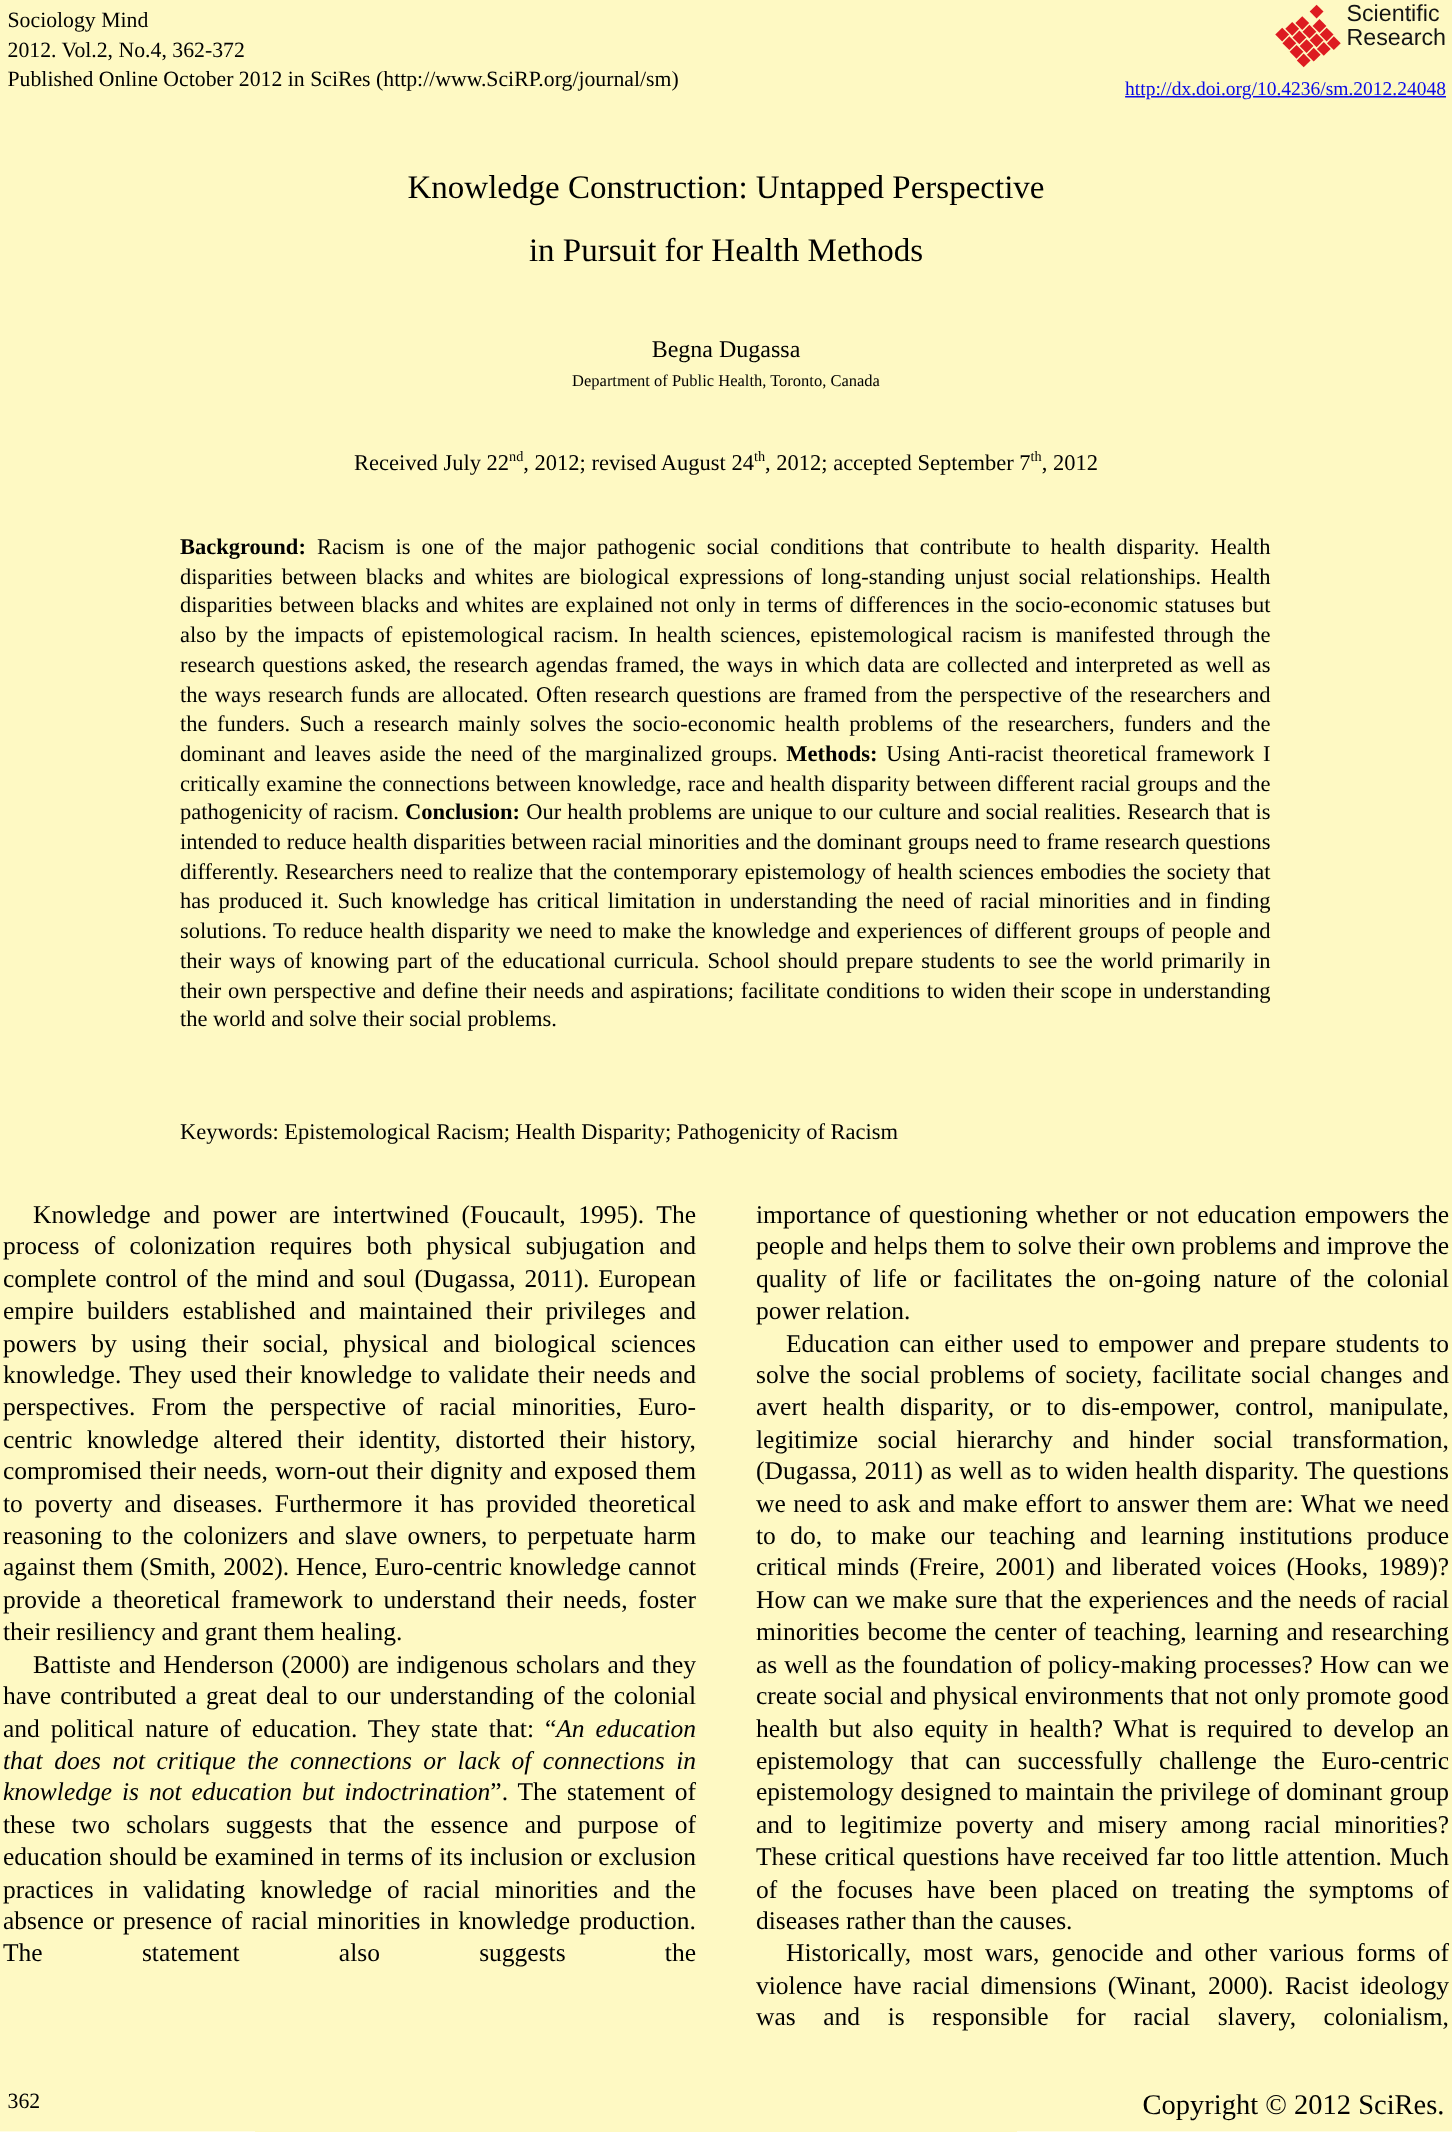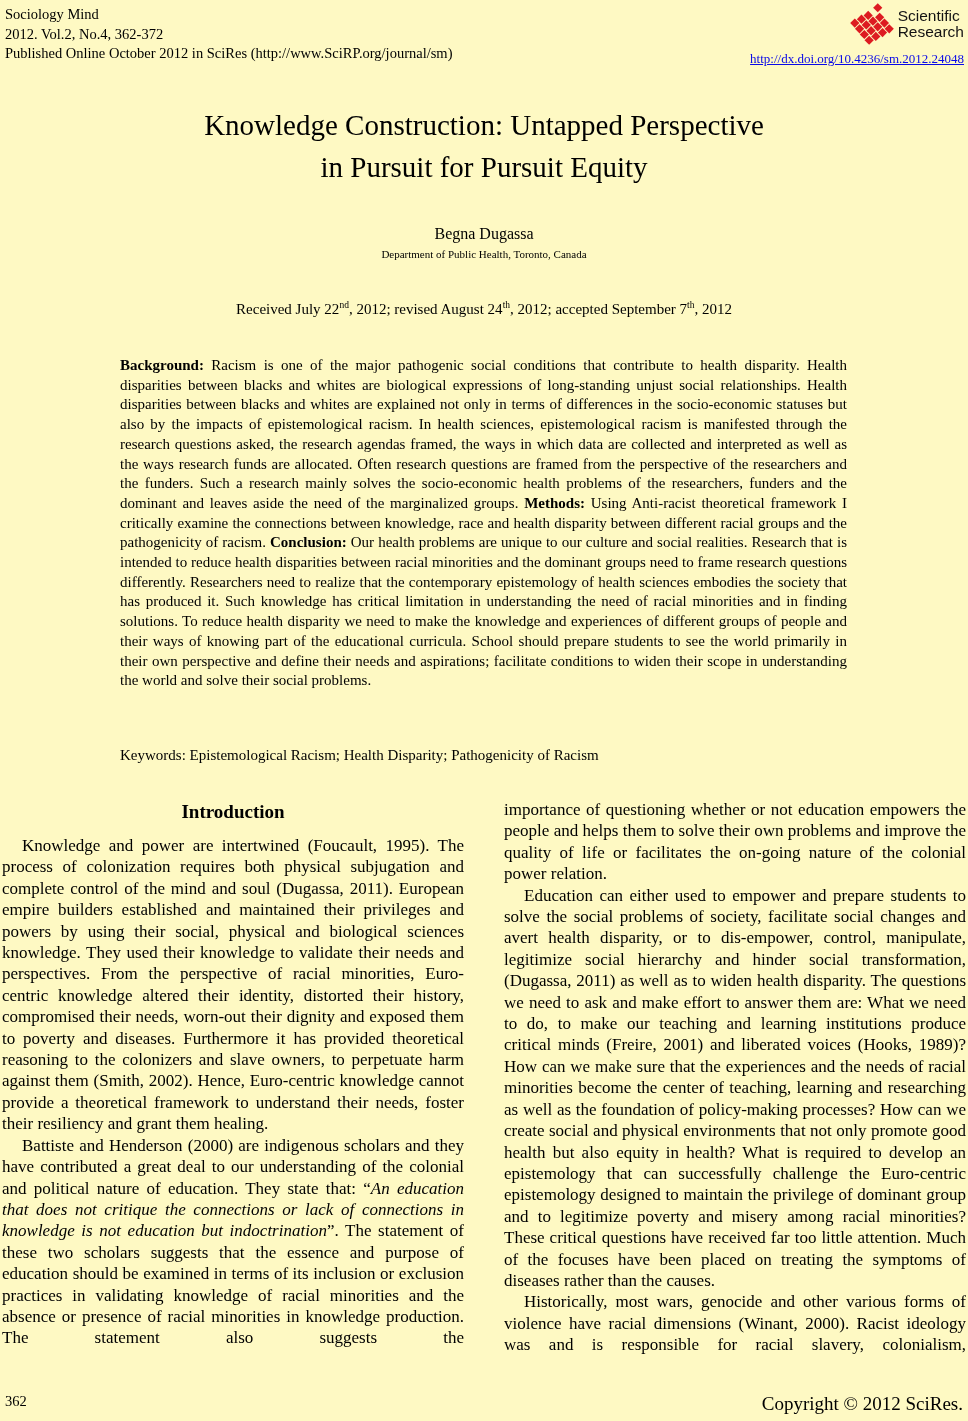--- a/index.html
+++ b/index.html
@@ -4,32 +4,32 @@
 <style>
   html, body { margin:0; padding:0; background:#ffffff; }
   .page {
     position:relative; width:968px; height:1421px; background:#fef9c3;
     font-family:"Liberation Serif", serif; color:#000; overflow:hidden;
   }
 
   
   .header-left { position:absolute; top:5px; left:5px; font-size:14.5px; line-height:19.5px; }
   .header-right { position:absolute; top:2px; right:4px; width:260px; }
-  .logo-row { display:flex; align-items:center; justify-content:flex-end; gap:3px; }
+  .logo-row { display:flex; justify-content:flex-end; gap:3px; }
   .logo-text {
     font-family:"Liberation Sans", sans-serif; font-size:15.5px; line-height:16px;
     color:#131313; text-align:left; letter-spacing:0px;
   }
   .doi-link {
     display:block; margin-top:5px; text-align:right; font-size:13px;
     color:#0909e8; text-decoration:underline; cursor:pointer;
   }
 
   
-  .article-title { position:absolute; top:104px; left:0; width:100%; text-align:center; font-size:29px; line-height:42px; }
+  .article-title { position:absolute; top:104px; left:0; width:100%; text-align:center; font-size:22px; line-height:42px; }
   .author-block { position:absolute; top:222px; left:0; width:100%; text-align:center; }
   .author-name { font-size:16px; line-height:23px; }
   .affiliation, .email { font-size:11px; line-height:18.5px; }
   .received-line { position:absolute; top:301px; left:0; width:100%; text-align:center; font-size:15px; }
   .received-line sup { font-size:9.5px; line-height:0; }
 
   
   .abstract {
     position:absolute; top:356px; left:120px; width:727px;
     font-size:15px; line-height:19.7px; text-align:justify;
@@ -90,42 +90,41 @@
       <div class="logo-text">
         <div>Scientific</div>
         <div>Research</div>
       </div>
     </div>
     <a class="doi-link" href="#">http://dx.doi.org/10.4236/sm.2012.24048</a>
   </div>
 
   <div class="article-title">
     <div>Knowledge Construction: Untapped Perspective</div>
-    <div>in Pursuit for Pursuit Equity</div>
+    <div>in Pursuit for Health Methods</div>
   </div>
 
   <div class="author-block">
     <div class="author-name">Begna Dugassa</div>
     <div class="affiliation">Department of Public Health, Toronto, Canada</div>
   </div>
 
   <div class="received-line">
     <span>Received July 22</span><sup>nd</sup><span>, 2012; revised August 24</span><sup>th</sup><span>, 2012; accepted September 7</span><sup>th</sup><span>, 2012</span>
   </div>
 
   <div class="abstract">
     <b>Background:</b><span> Racism is one of the major pathogenic social conditions that contribute to health disparity. Health disparities between blacks and whites are biological expressions of long-standing unjust social relationships. Health disparities between blacks and whites are explained not only in terms of differences in the socio-economic statuses but also by the impacts of epistemological racism. In health sciences, epistemological racism is manifested through the research questions asked, the research agendas framed, the ways in which data are collected and interpreted as well as the ways research funds are allocated. Often research questions are framed from the perspective of the researchers and the funders. Such a research mainly solves the socio-economic health problems of the researchers, funders and the dominant and leaves aside the need of the marginalized groups. </span><b>Methods:</b><span> Using Anti-racist theoretical framework I critically examine the connections between knowledge, race and health disparity between different racial groups and the pathogenicity of racism. </span><b>Conclusion:</b><span> Our health problems are unique to our culture and social realities. Research that is intended to reduce health disparities between racial minorities and the dominant groups need to frame research questions differently. Researchers need to realize that the contemporary epistemology of health sciences embodies the society that has produced it. Such knowledge has critical limitation in understanding the need of racial minorities and in finding solutions. To reduce health disparity we need to make the knowledge and experiences of different groups of people and their ways of knowing part of the educational curricula. School should prepare students to see the world primarily in their own perspective and define their needs and aspirations; facilitate conditions to widen their scope in understanding the world and solve their social problems.</span>
   </div>
 
   <div class="keywords">
     <span class="kw-label">Keywords</span><span>: Epistemological Racism; Health Disparity; Pathogenicity of Racism</span>
   </div>
 
   <div class="col col-left">
-    <div class="section-title">Introduction</div>
     <p class="para">Knowledge and power are intertwined (Foucault, 1995). The process of colonization requires both physical subjugation and complete control of the mind and soul (Dugassa, 2011). European empire builders established and maintained their privileges and powers by using their social, physical and biological sciences knowledge. They used their knowledge to validate their needs and perspectives. From the perspective of racial minorities, Euro-centric knowledge altered their identity, distorted their history, compromised their needs, worn-out their dignity and exposed them to poverty and diseases. Furthermore it has provided theoretical reasoning to the colonizers and slave owners, to perpetuate harm against them (Smith, 2002). Hence, Euro-centric knowledge cannot provide a theoretical framework to understand their needs, foster their resiliency and grant them healing.</p>
     <p class="para cont">
       <span>Battiste and Henderson (2000) are indigenous scholars and they have contributed a great deal to our understanding of the colonial and political nature of education. They state that: “</span><span class="q-italic">An education that does not critique the connections or lack of connections in knowledge is not education but indoctrination</span><span>”. The statement of these two scholars suggests that the essence and purpose of education should be examined in terms of its inclusion or exclusion practices in validating knowledge of racial minorities and the absence or presence of racial minorities in knowledge production. The statement also suggests the</span>
     </p>
   </div>
 
   <div class="col col-right">
     <p class="para no-indent">importance of questioning whether or not education empowers the people and helps them to solve their own problems and improve the quality of life or facilitates the on-going nature of the colonial power relation.</p>
     <p class="para">Education can either used to empower and prepare students to solve the social problems of society, facilitate social changes and avert health disparity, or to dis-empower, control, manipulate, legitimize social hierarchy and hinder social transformation, (Dugassa, 2011) as well as to widen health disparity. The questions we need to ask and make effort to answer them are: What we need to do, to make our teaching and learning institutions produce critical minds (Freire, 2001) and liberated voices (Hooks, 1989)? How can we make sure that the experiences and the needs of racial minorities become the center of teaching, learning and researching as well as the foundation of policy-making processes? How can we create social and physical environments that not only promote good health but also equity in health? What is required to develop an epistemology that can successfully challenge the Euro-centric epistemology designed to maintain the privilege of dominant group and to legitimize poverty and misery among racial minorities? These critical questions have received far too little attention. Much of the focuses have been placed on treating the symptoms of diseases rather than the causes.</p>
     <p class="para cont">Historically, most wars, genocide and other various forms of violence have racial dimensions (Winant, 2000). Racist ideology was and is responsible for racial slavery, colonialism,</p>

